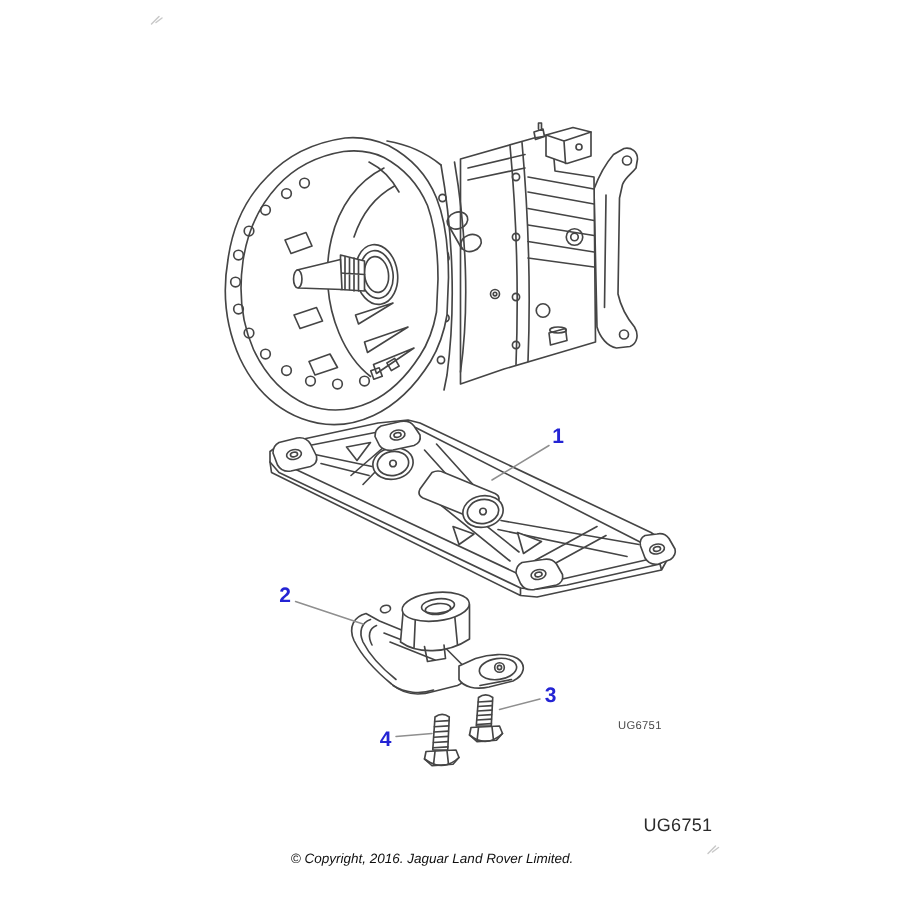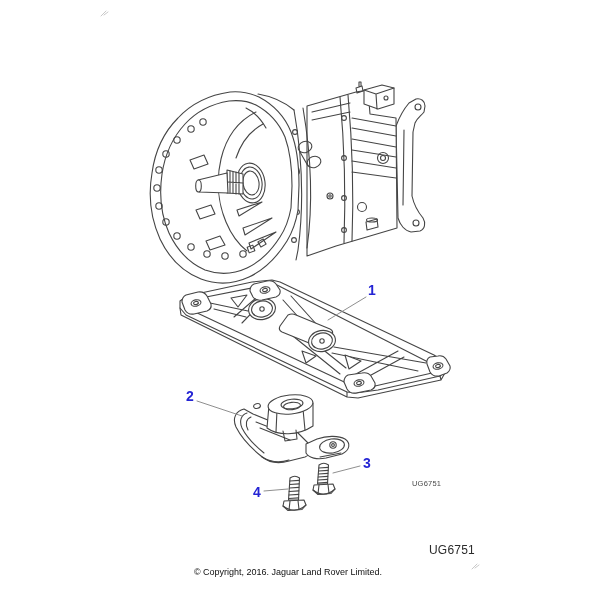--- a/index.html
+++ b/index.html
@@ -17,21 +17,21 @@
   .code-small{
     position:absolute;left:412px;top:479px;
     font-size:7.5px;color:#4a4a4a;letter-spacing:.2px;
   }
   .code-large{
     position:absolute;left:429px;top:543px;
     font-size:12px;color:#2b2b2b;letter-spacing:.2px;
   }
   .copyright{
     position:absolute;left:288px;top:567px;transform:translateX(-50%);
-    font-size:9px;color:#101010;white-space:nowrap;
+    font-size:9px;color:#101010;white-space:nowrap;font-style:italic;
   }
 </style>
 </head>
 <body>
 
 <div id="canvas">
 
   <svg id="lineart" width="600" height="600" viewBox="0 0 600 600" fill="none" stroke="#454545" stroke-width="1.1" stroke-linecap="round" stroke-linejoin="round">
 
     <g stroke="#c9c9c9" stroke-width="1">

